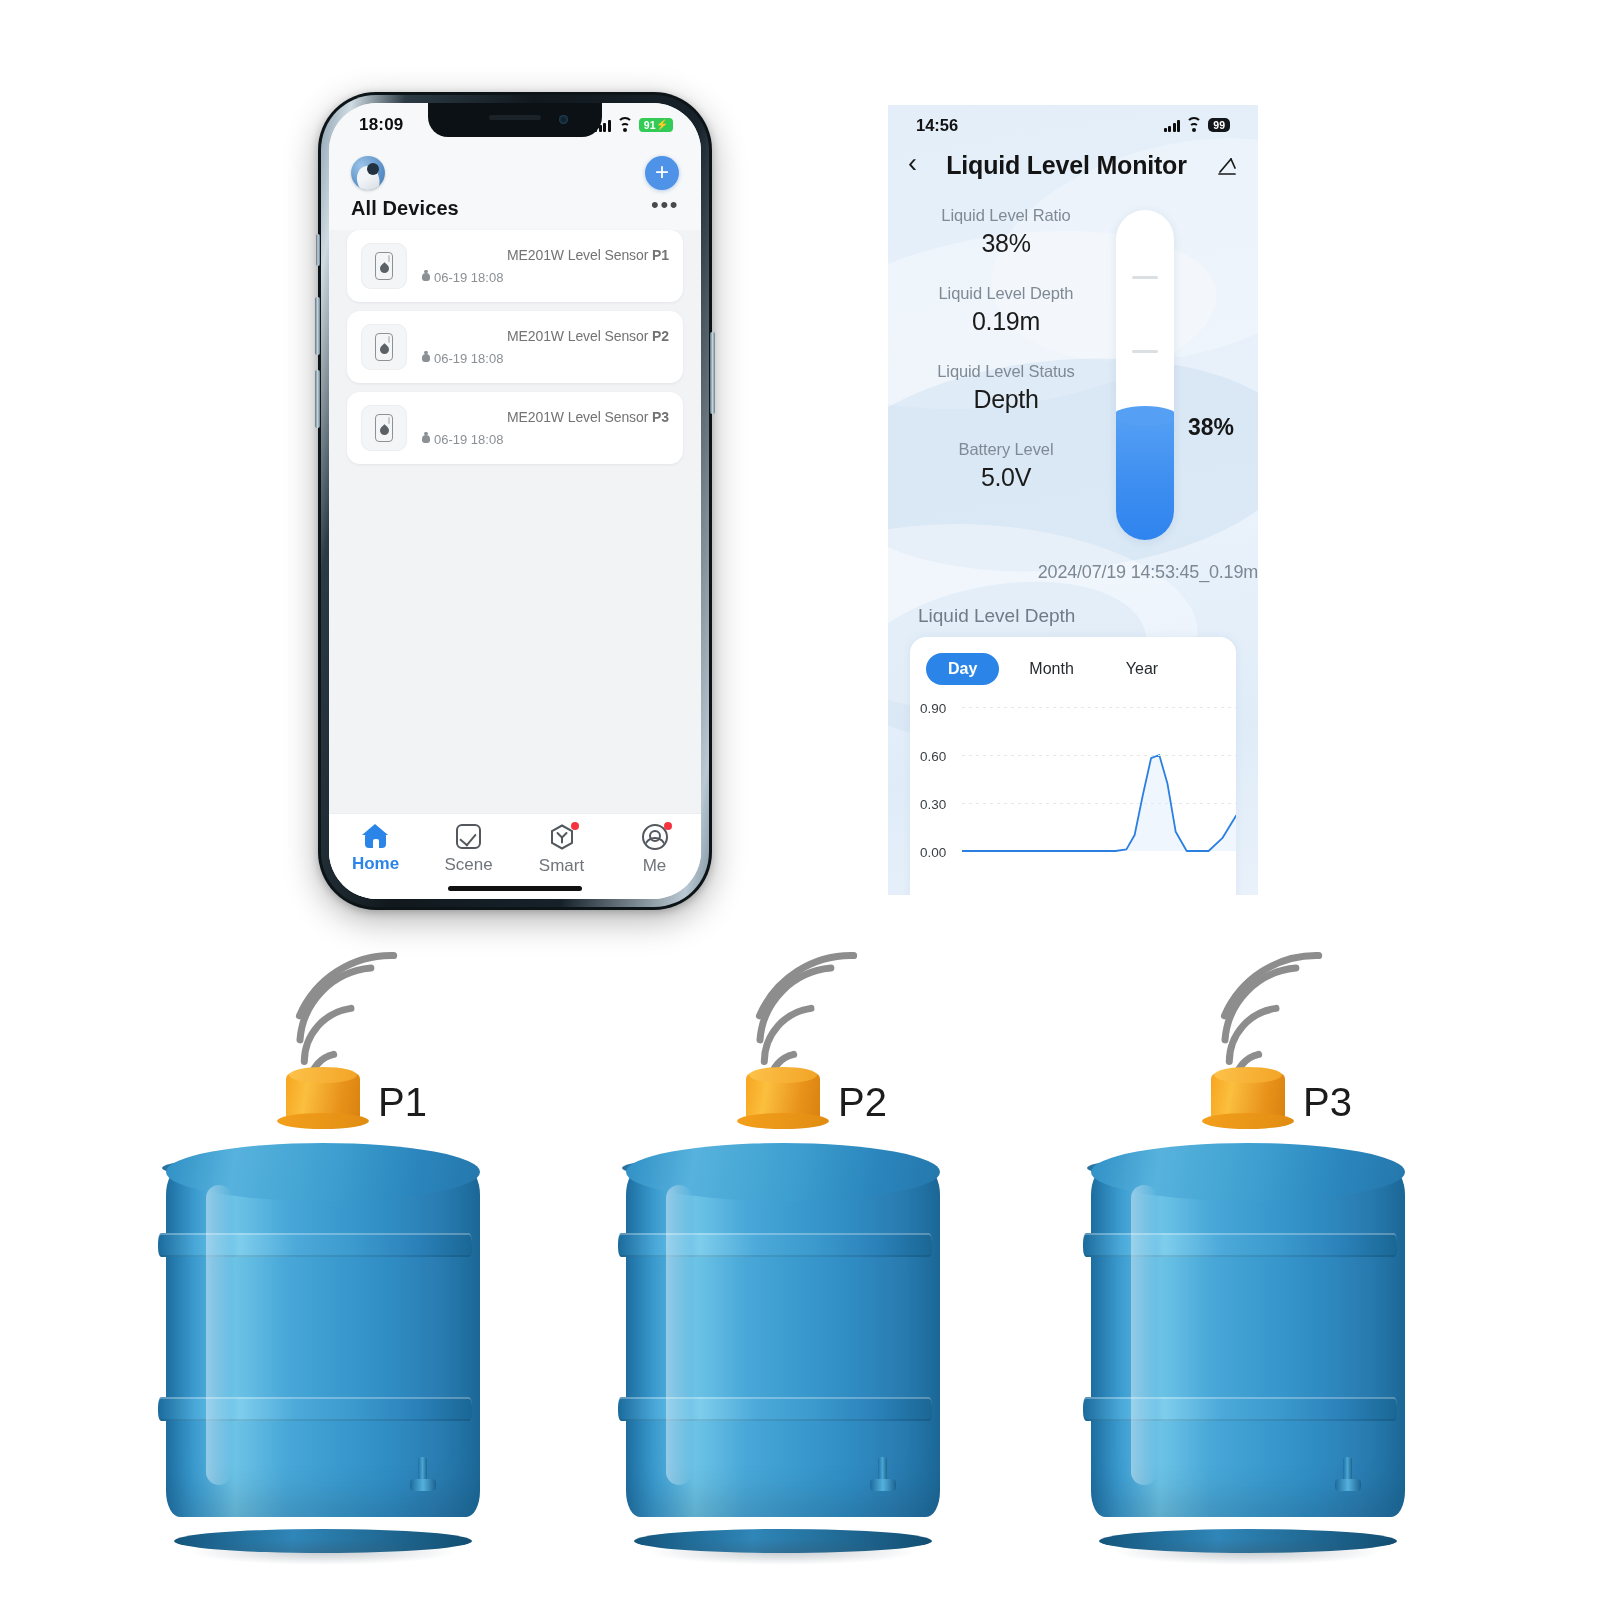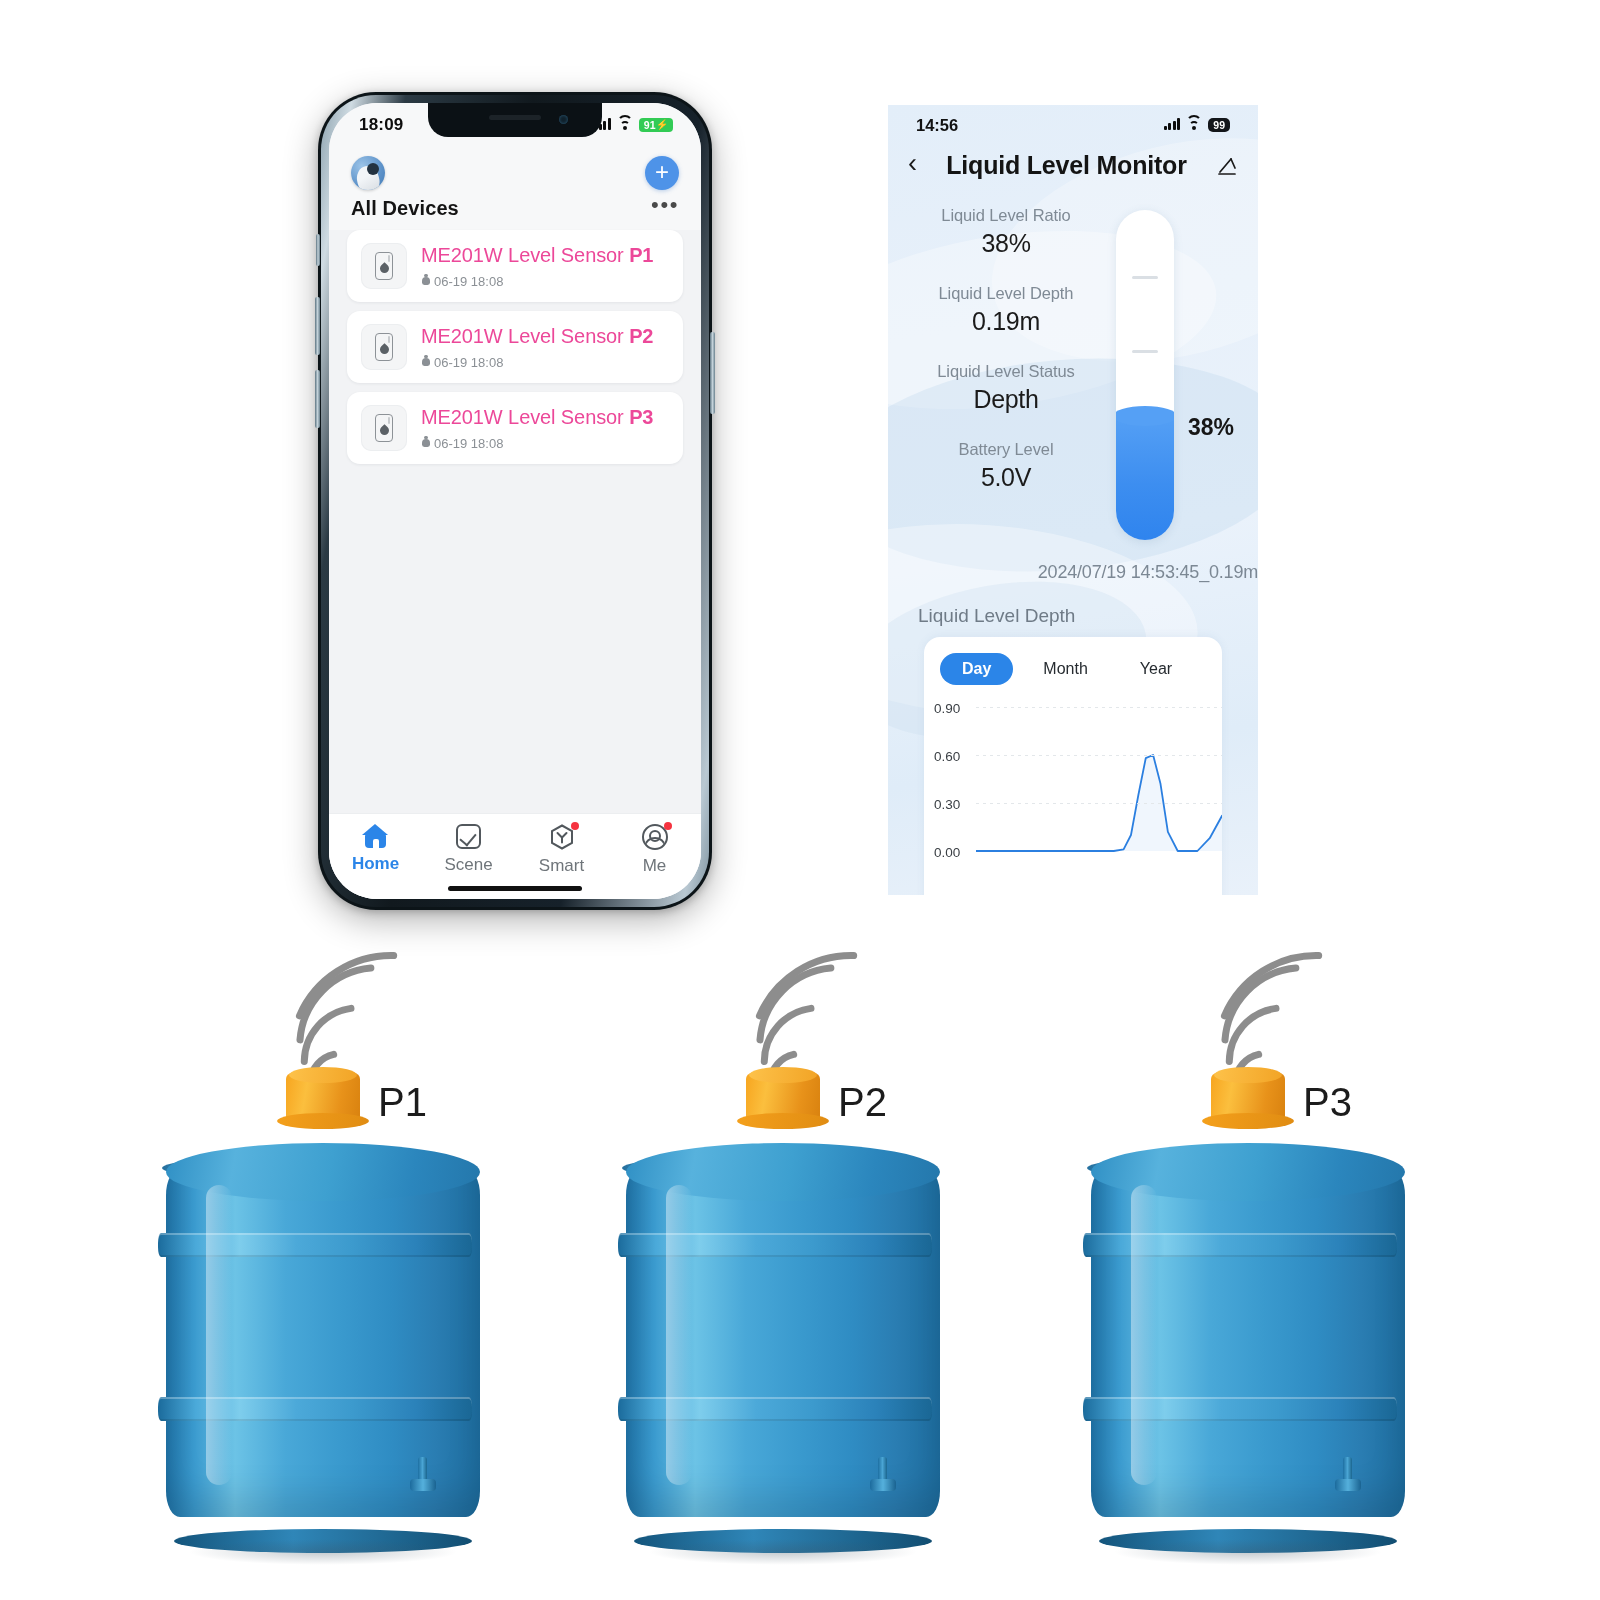--- a/index.html
+++ b/index.html
@@ -52,21 +52,21 @@
     position:absolute; right:34px; top:12px; width:9px;height:9px;border-radius:50%;
     background:#10212c; box-shadow: inset 0 0 3px #2e5d79;
   }
 
   .statusbar {
     position: relative; height: 44px; padding: 0 26px;
     display: flex; align-items: center; justify-content: space-between;
     background: #f7f8f9; z-index: 5;
   }
   .sb-time { font-size: 17px; font-weight: 700; color: #0d0d0d; letter-spacing:.2px; padding-left:4px;text-align:right; }
-  .sb-right { display: flex; align-items: flex-start; gap: 6px; padding-right:2px; }
+  .sb-right { display: flex; align-items: flex-end; gap: 6px; padding-right:2px; }
 
   .sig { display:flex; align-items:flex-end; gap:1.6px; height:12px; }
   .sig i { width:3px; background:#0d0d0d; border-radius:1px; display:block;}
   .sig i:nth-child(1){height:4px}.sig i:nth-child(2){height:6.5px}
   .sig i:nth-child(3){height:9px}.sig i:nth-child(4){height:12px}
 
   .wifi{ position:relative;width:16px;height:12px;}
   .wifi span{position:absolute;left:50%;bottom:0;transform:translateX(-50%);
     border:2px solid #0d0d0d;border-bottom-color:transparent;border-left-color:transparent;border-right-color:transparent;border-radius:50%;}
   .wifi .w1{width:16px;height:16px;bottom:-1px}
@@ -119,21 +119,21 @@
   .dev-ic .body{
     width:18px;height:28px;border:1.6px solid #8d9297;border-radius:4px;position:relative;
     display:flex;align-items:flex-end;justify-content:center;
   }
   .dev-ic .body::before{
     content:""; position:absolute; right:2px; top:2px; width:2px;height:7px;background:#c8cbce;border-radius:1px;
   }
   .drop{ width:9px;height:9px;background:#5b6166; margin-bottom:6px;
     border-radius:0 50% 50% 50%; transform:rotate(45deg);}
   .dev-txt{ flex:1; min-width:0;}
-  .dev-name{ font-size:20px; font-weight:500; color:#ec4899; white-space:nowrap; letter-spacing:-.1px;}
+  .dev-name{ font-size:14px; font-weight:500; color:#737373; white-space:nowrap; letter-spacing:-.1px;text-align:right;}
   .dev-name b{ font-weight:700; }
   .dev-sub{ display:flex;align-items:center;gap:3px; margin-top:7px; font-size:13px; color:#8b9095; }
   .bell{ width:10px;height:11px; position:relative; display:inline-block; }
   .bell::before{content:"";position:absolute;left:1px;top:1px;width:8px;height:8px;background:#8b9095;border-radius:50% 50% 30% 30%;}
   .bell::after{content:"";position:absolute;left:3px;top:-2px;width:4px;height:3px;background:#8b9095;border-radius:2px;}
 
   .tabbar{
     position:absolute; bottom:0; left:0; right:0; height:86px;
     background:#fff; border-top:1px solid #eceef0; z-index:4;
     display:flex; align-items:flex-start; padding-top:10px;
@@ -208,21 +208,21 @@
   .gauge .fill::before{
     content:""; position:absolute; left:-6%; top:-9px; width:112%; height:20px;
     background:#55a0f5; border-radius:50%;
   }
   .gauge-pct{ position:absolute; left:72px; top:208px; font-size:23px; font-weight:700; color:#161616;}
 
   .ts{ position:relative; z-index:2; text-align:right; font-size:18px; color:#7c8894; margin-top:22px; letter-spacing:-.2px;}
   .chart-title{ position:relative; z-index:2; font-size:19px; color:#6f7b87; padding:22px 0 10px 30px;}
 
   .chart-card{
-    position:relative; z-index:2; margin:0 36px; background:#fff;
+    position:relative; z-index:2; margin:0 22px; background:#fff;
     border-radius:16px 16px 0 0; padding:16px 0 0 0; height:286px; overflow:hidden;
     box-shadow:0 -1px 8px rgba(80,120,160,.08);
   }
   .seg{ display:flex; align-items:center; gap:8px; padding:0 16px 6px 16px;}
   .seg div{ font-size:16px; color:#262b30; padding:7px 22px; border-radius:18px; }
   .seg div.on{ background:#2b85e8; color:#fff; font-weight:600;}
   .plot{ position:relative; height:168px; margin-top:6px;}
   .ylab{ position:absolute; left:10px; font-size:13.5px; color:#3a3f44; }
   .ticks-area{ position:absolute; left:52px; right:0; top:0; bottom:0;}
   .gl{ position:absolute; left:0; right:0; height:1px;

